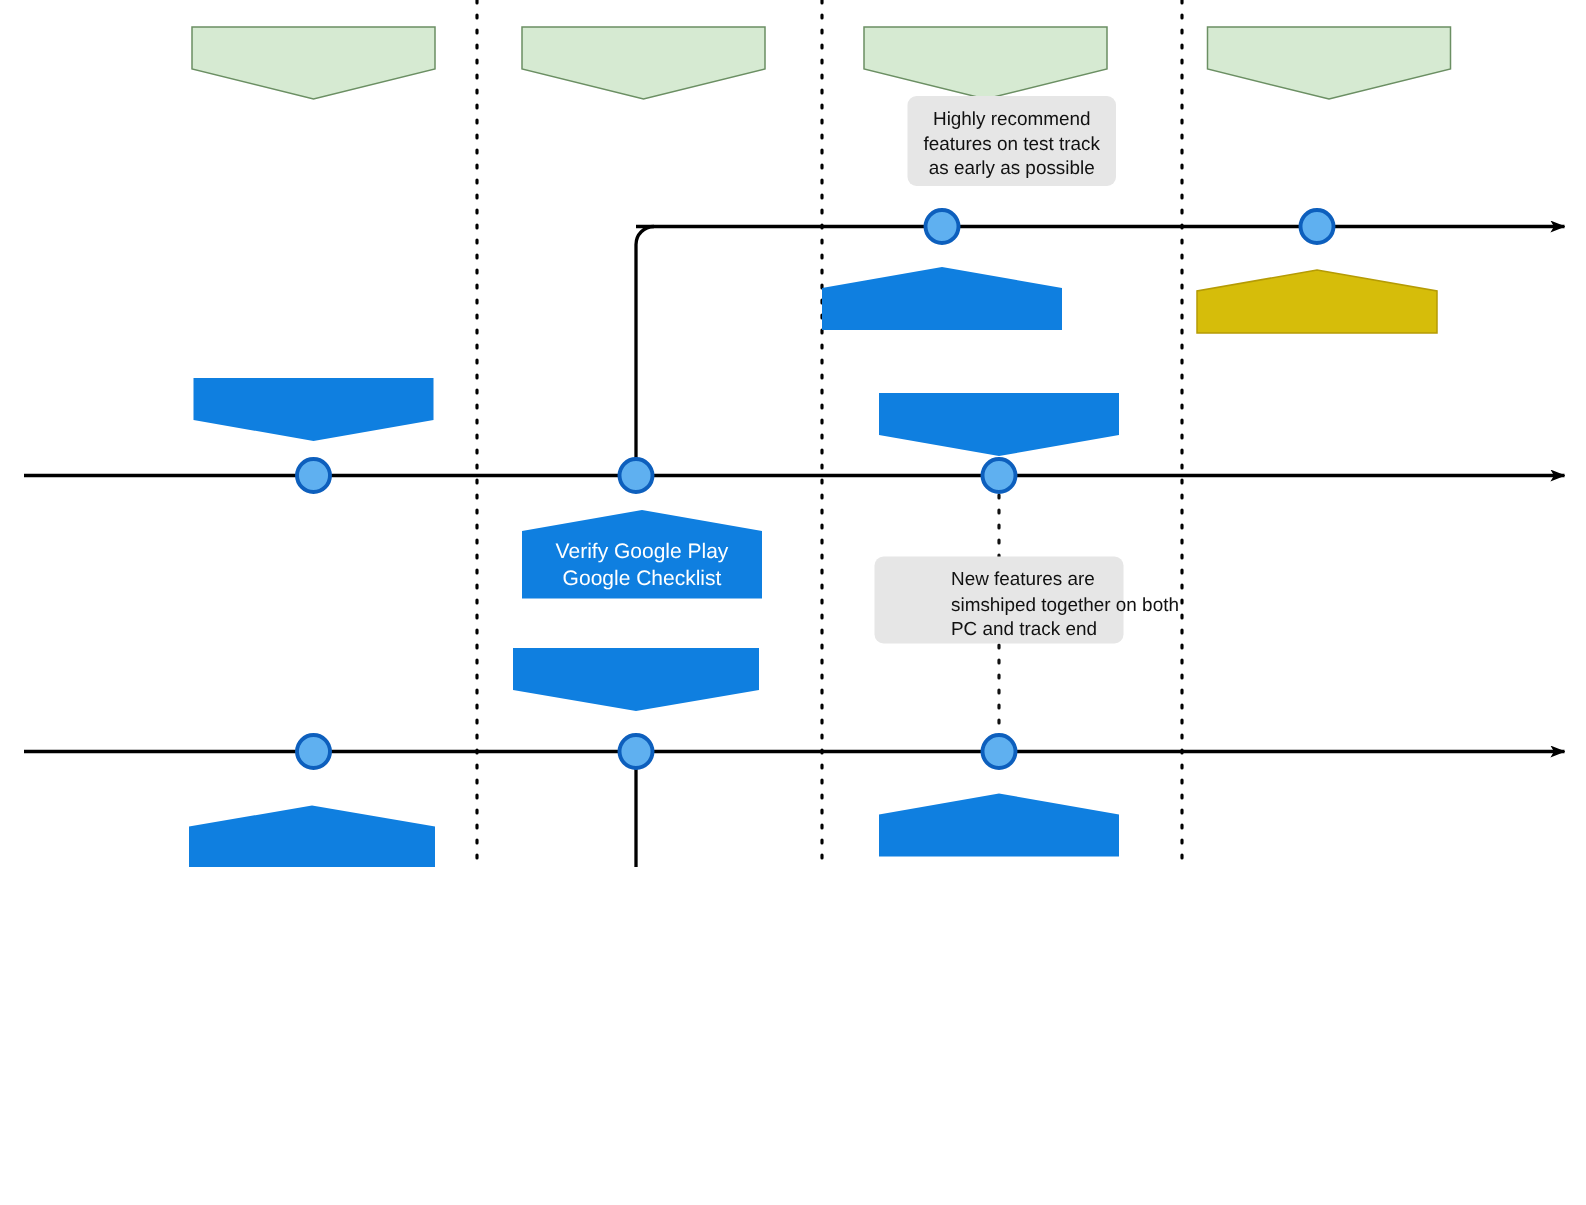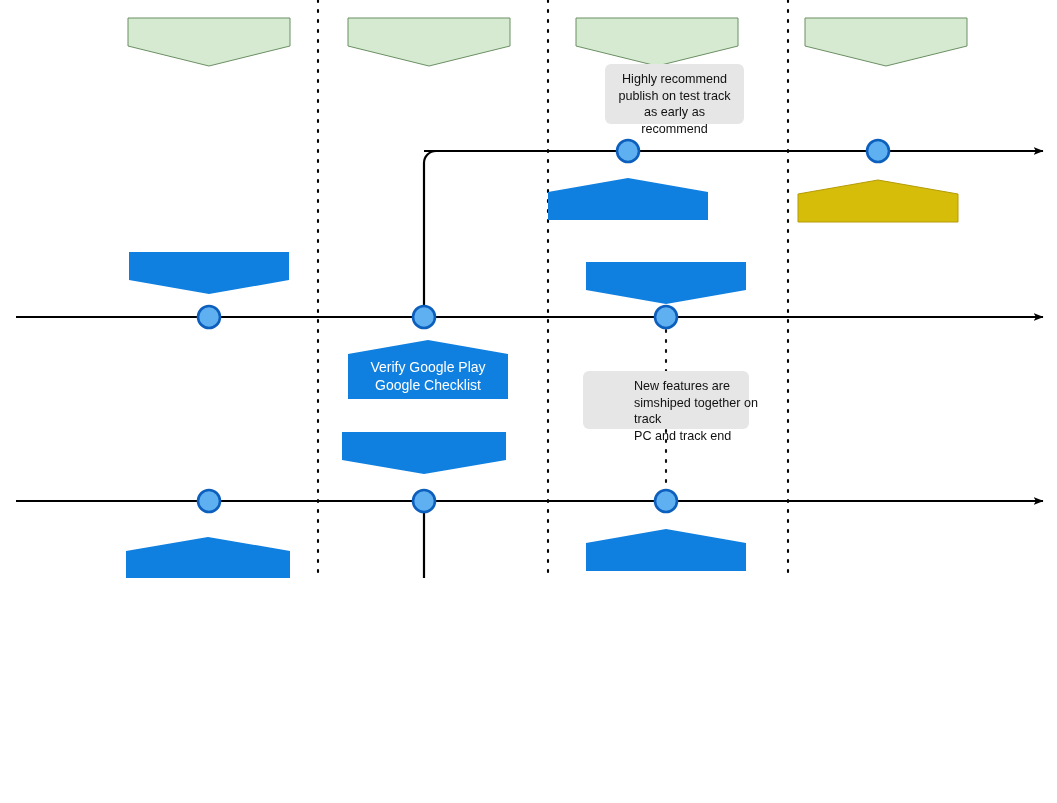--- a/index.html
+++ b/index.html
@@ -119,26 +119,26 @@
         <circle cx="886" cy="660" r="11" fill="#5fb0f0" stroke="#0d5fbd" stroke-width="2.6"></circle>
       </g>
   </svg>
   <div id="label-layer">
       <div class="lane-header-label" style="left: 128px; top: 23px; width: 162px;"></div>
       <div class="lane-header-label" style="left: 348px; top: 23px; width: 162px;"></div>
       <div class="lane-header-label" style="left: 576px; top: 23px; width: 162px;"></div>
       <div class="lane-header-label" style="left: 805px; top: 23px; width: 162px;"></div>
       <div class="note-text centered" style="left: 612px; top: 71px; width: 125px;">
         <div>Highly recommend</div>
-        <div>publish on test track</div>
-        <div>as early as recommend</div>
+        <div>features on test track</div>
+        <div>as early as possible</div>
       </div>
       <div class="note-text left" style="left: 590px; top: 378px; width: 152px; margin-left: 44px;">
         <div>New features are</div>
-        <div>simshiped together on track</div>
+        <div>simshiped together on both</div>
         <div>PC and track end</div>
       </div>
       <div class="badge-label" style="left: 548px; top: 197px; width: 160px;"></div>
       <div class="badge-label" style="left: 798px; top: 199px; width: 160px;"></div>
       <div class="badge-label" style="left: 129px; top: 257px; width: 160px;"></div>
       <div class="badge-label" style="left: 586px; top: 267px; width: 160px;"></div>
       <div class="badge-label two-line" style="left: 348px; top: 359px; width: 160px;">
         <div>Verify Google Play</div>
         <div>Google Checklist</div>
       </div>

